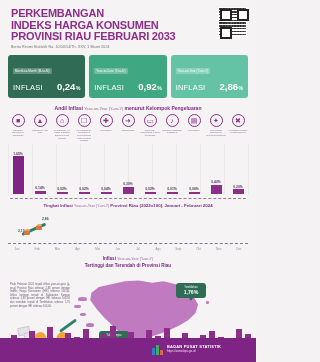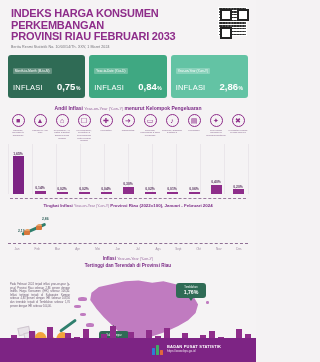--- a/index.html
+++ b/index.html
@@ -129,41 +129,41 @@
   .ftext .n { font-size:4px; font-weight:bold; letter-spacing:0.2px; }
   .ftext .u { font-size:3px; opacity:0.85; }
 </style>
 </head>
 <body>
 
 <div class="page">
 
   <div class="header">
     <div class="title">
+      <div>PERKEMBANGAN</div>
       <div>INDEKS HARGA KONSUMEN</div>
-      <div>PERKEMBANGAN</div>
       <div>PROVINSI RIAU FEBRUARI 2033</div>
     </div>
     <div class="subtitle">Berita Resmi Statistik No. 10/03/14/Th. XXV, 1 Maret 2024</div>
     <div class="qr"></div>
   </div>
 
   <div class="stats">
     <div class="stat s1">
       <span class="tag">Month-to-Month (M-to-M)</span>
       <div class="row">
         <span class="lbl">INFLASI</span>
-        <span><span class="val">0,75</span><span class="pct">%</span></span>
+        <span><span class="val">0,24</span><span class="pct">%</span></span>
       </div>
     </div>
     <div class="stat s2">
       <span class="tag">Year-to-Date (Y-to-D)</span>
       <div class="row">
         <span class="lbl">INFLASI</span>
-        <span><span class="val">0,84</span><span class="pct">%</span></span>
+        <span><span class="val">0,92</span><span class="pct">%</span></span>
       </div>
     </div>
     <div class="stat s3">
       <span class="tag">Year-on-Year (Y-on-Y)</span>
       <div class="row">
         <span class="lbl">INFLASI</span>
         <span><span class="val">2,86</span><span class="pct">%</span></span>
       </div>
     </div>
   </div>

